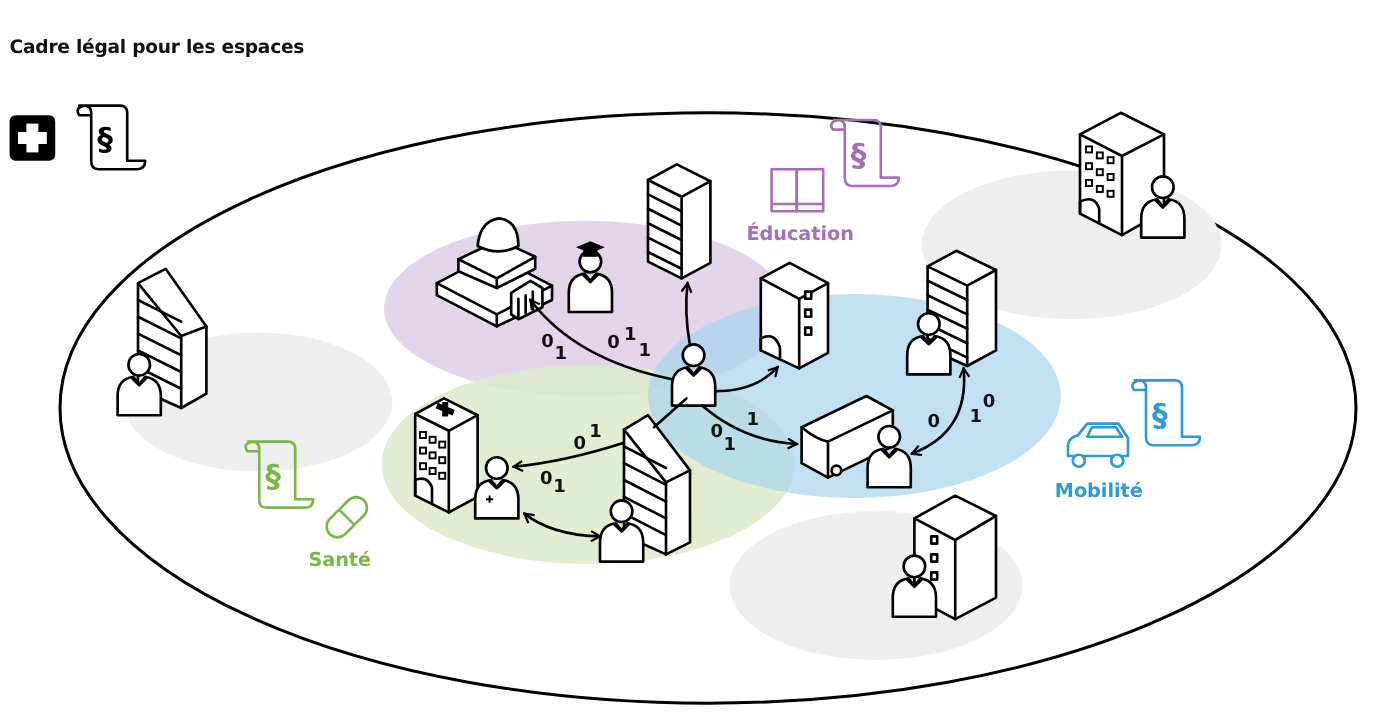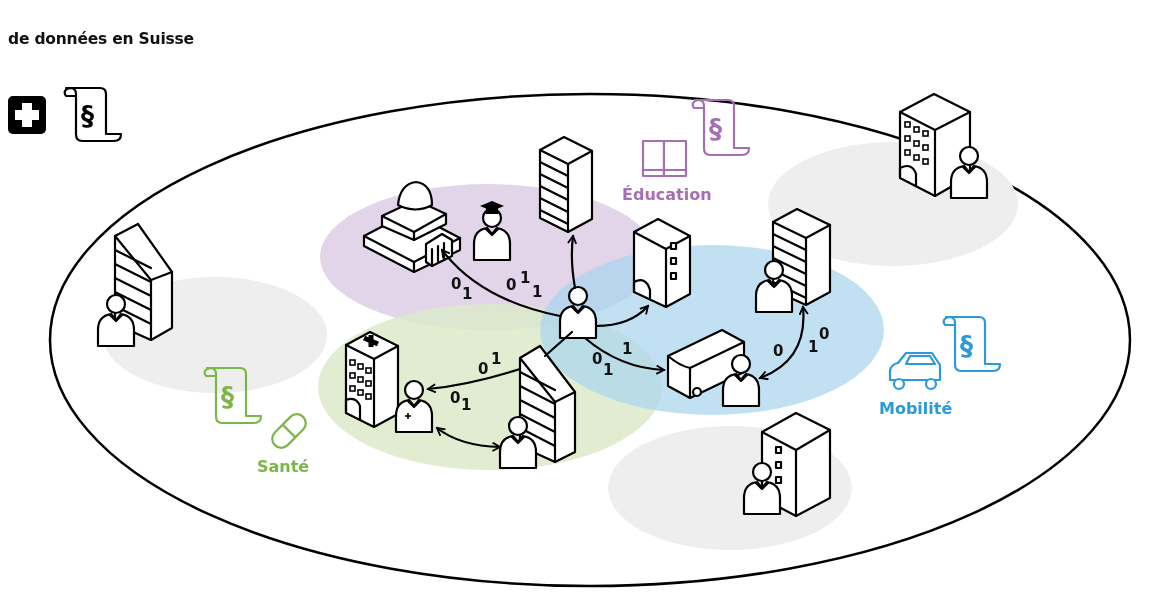--- a/index.html
+++ b/index.html
@@ -9,21 +9,21 @@
   svg#diagram { position: absolute; left: 0; top: 0; }
   .lbl { font-family: "DejaVu Sans", sans-serif; font-weight: bold; }
   .bit { font-family: "DejaVu Sans", sans-serif; font-weight: bold; font-size: 15px; fill: #111; }
   .ln { fill: none; stroke: #000; stroke-width: 2.2; stroke-linejoin: round; stroke-linecap: round; }
   .bw { fill: #fff; stroke: #000; stroke-width: 2.2; stroke-linejoin: round; }
 </style>
 </head>
 <body>
 
 <div id="title">
-  <div>de données en Suisse</div>
+  <div>Cadre légal pour les espaces</div>
 </div>
 
 <svg id="diagram" width="1152" height="606" viewBox="0 0 1152 606">
   <defs>
     <marker id="arr" viewBox="0 0 12 12" refX="10" refY="6" markerWidth="10" markerHeight="10" orient="auto-start-reverse" markerUnits="userSpaceOnUse">
       <path d="M1,1 L10,6 L1,11" fill="none" stroke="#000" stroke-width="2.2"></path>
     </marker>
 
     <g id="person">
       <path class="bw" d="M-18,28 L-18,12 Q-18,-2 -5,-4 L0,2 L5,-4 Q18,-2 18,12 L18,28 Z"></path>

